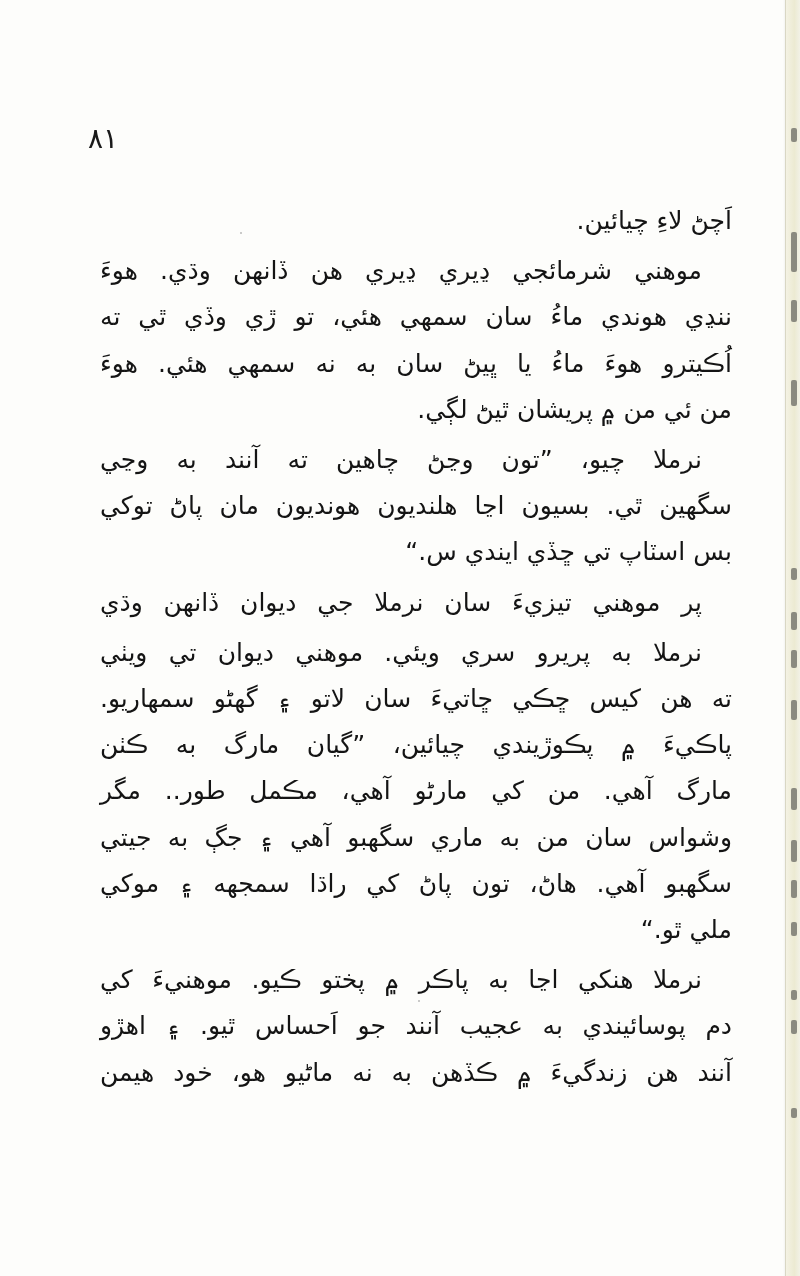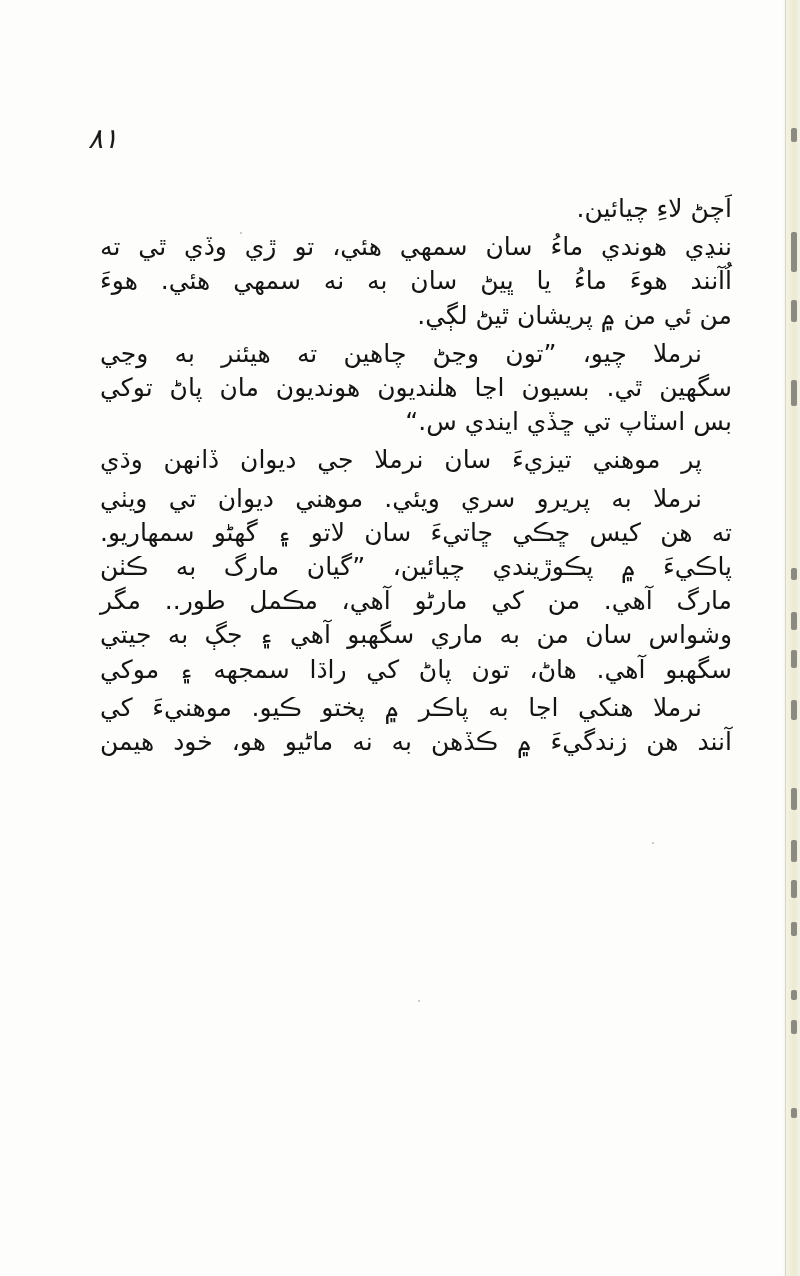--- a/index.html
+++ b/index.html
@@ -18,38 +18,38 @@
       font-family: "DejaVu Sans", sans-serif;
       color: #141414;
     }
     .page-number {
       position: absolute;
       left: 88px;
       top: 122px;
       font-size: 28px;
       letter-spacing: 2px;
       color: #1a1a1a;
-      font-style: italic;
     }
     .text-block {
       position: absolute;
       left: 100px;
       top: 192px;
       width: 632px;
       direction: rtl;
       text-align: justify;
       text-align-last: right;
     }
     .line {
       display: block;
       font-size: 25px;
       line-height: 34.2px;
       white-space: nowrap;
       text-align: justify;
       text-align-last: justify;
+      margin-top: 12px;
     }
     .line.last {
       text-align-last: right;
     }
     .line.indent {
       padding-right: 30px;
     }
     .para-gap {
       height: 4px;
     }
@@ -95,50 +95,53 @@
   <div class="page-number">٨١</div>
 
   <div class="text-block">
 
     <div>
       <span class="line last">اَچڻ لاءِ چيائين.</span>
     </div>
     <div class="para-gap"></div>
 
     <div>
+      <span class="line indent">موهني شرمائجي ڍيري ڍيري هن ڏانهن وڌي. هوءَ</span>
       <span class="line">ننڍي هوندي ماءُ سان سمهي هئي، تو ڙي وڏي ٿي ته</span>
-      <span class="line">اُآنند هوءَ ماءُ يا ڀيڻ سان به نه سمهي هئي. هوءَ</span>
+      <span class="line">اُڪيترو هوءَ ماءُ يا ڀيڻ سان به نه سمهي هئي. هوءَ</span>
       <span class="line last">من ئي من ۾ پريشان ٿيڻ لڳي.</span>
     </div>
     <div class="para-gap"></div>
 
     <div>
-      <span class="line indent">نرملا چيو، ”تون وڃڻ چاهين ته هيئنر به وڃي</span>
+      <span class="line indent">نرملا چيو، ”تون وڃڻ چاهين ته آنند به وڃي</span>
       <span class="line">سگهين ٿي. بسيون اڃا هلنديون هونديون مان پاڻ توکي</span>
       <span class="line last">بس اسٽاپ تي ڇڏي ايندي س.“</span>
     </div>
     <div class="para-gap"></div>
 
     <div>
       <span class="line indent">پر موهني تيزيءَ سان نرملا جي ديوان ڏانهن وڌي</span>
     </div>
     <div class="para-gap"></div>
 
     <div>
       <span class="line indent">نرملا به پريرو سري ويئي. موهني ديوان تي ويٺي</span>
       <span class="line">ته هن کيس ڇڪي ڇاتيءَ سان لاتو ۽ گهڻو سمهاريو.</span>
       <span class="line">پاڪيءَ ۾ پڪوڙيندي چيائين، ”گيان مارگ به ڪٺن</span>
       <span class="line">مارگ آهي. من کي مارڻو آهي، مڪمل طور.. مگر</span>
       <span class="line">وشواس سان من به ماري سگهبو آهي ۽ جڳ به جيتي</span>
       <span class="line">سگهبو آهي. هاڻ، تون پاڻ کي راڌا سمجهه ۽ موکي</span>
+      <span class="line last">ملي ٿو.“</span>
     </div>
     <div class="para-gap"></div>
 
     <div>
       <span class="line indent">نرملا هنکي اڃا به پاڪر ۾ پختو ڪيو. موهنيءَ کي</span>
+      <span class="line">دم پوسائيندي به عجيب آنند جو اَحساس ٿيو. ۽ اهڙو</span>
       <span class="line">آنند هن زندگيءَ ۾ ڪڏهن به نه ماڻيو هو، خود هيمن</span>
     </div>
   </div>
 
   <div class="speck" style="left:418px; top:1000px;"></div>
   <div class="speck" style="left:240px; top:232px;"></div>
   <div class="speck" style="left:652px; top:842px;"></div>
 
   <div class="fold-shadow"></div>
   <div class="adjacent-page">

